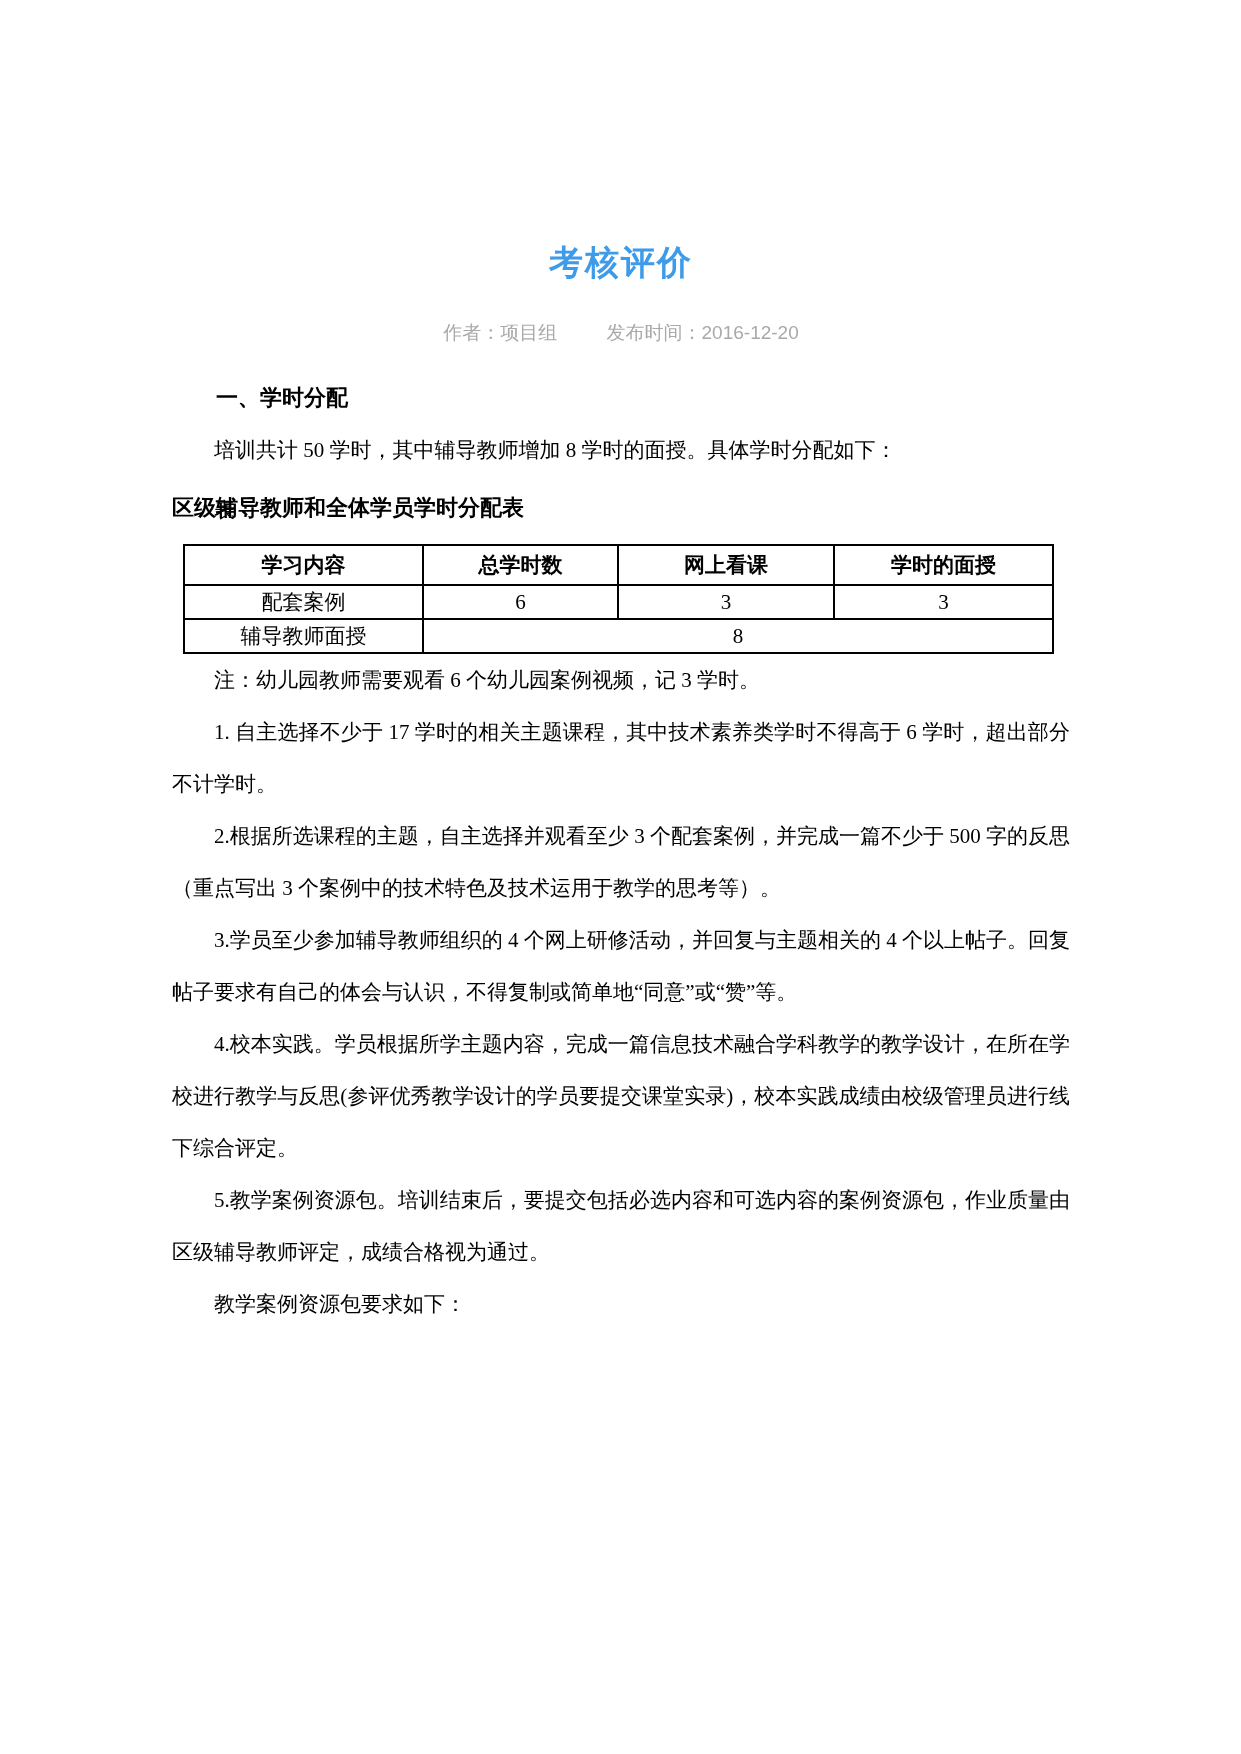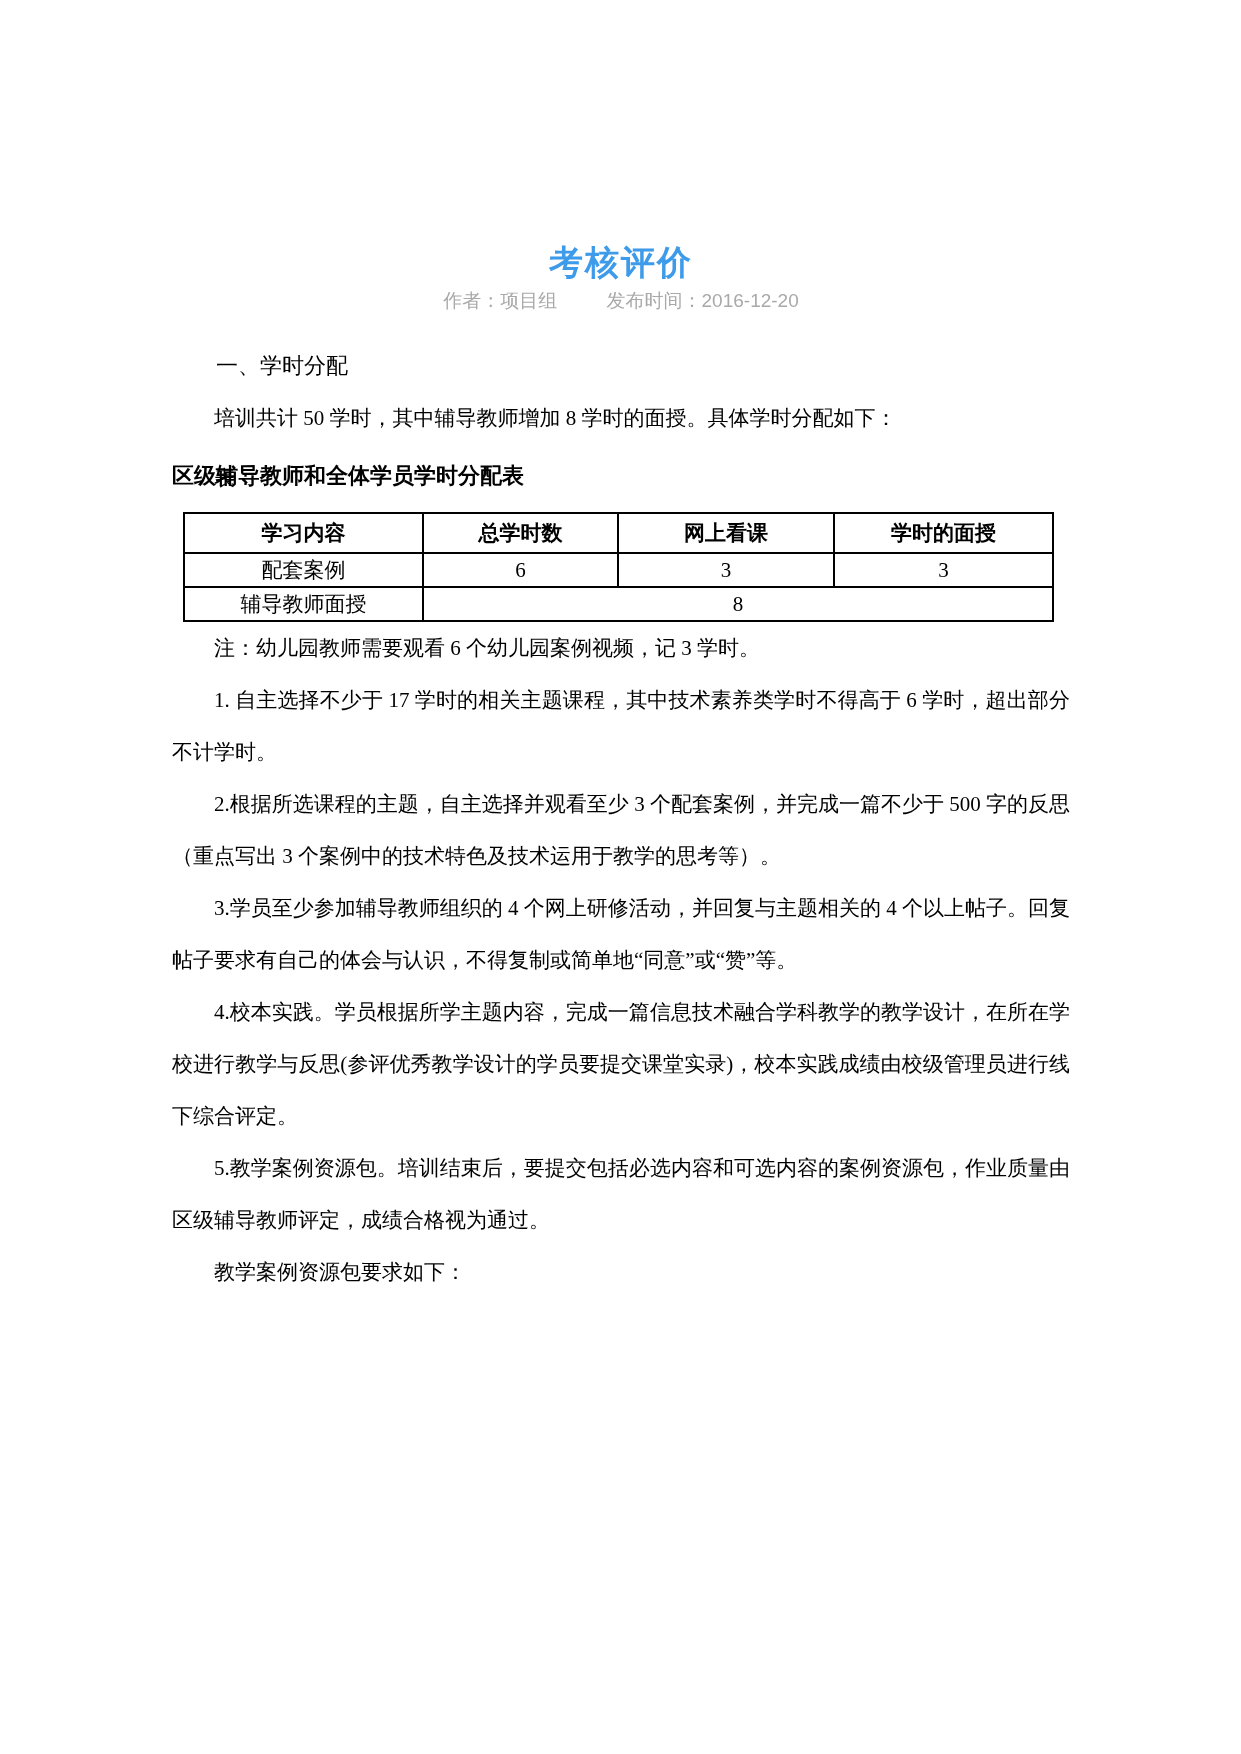--- a/index.html
+++ b/index.html
@@ -26,33 +26,33 @@
     margin: 0;
     text-align: center;
     font-family: "Liberation Sans", "DejaVu Sans", sans-serif;
     font-weight: bold;
     font-size: 34px;
     line-height: 48px;
     color: #3d9be9;
     letter-spacing: 2px;
   }
   .meta-line {
-    margin-top: 0;
+    margin-top: 32px;
     text-align: center;
     font-family: "Liberation Sans", "DejaVu Sans", sans-serif;
     font-size: 19px;
     line-height: 30px;
     color: #a9a9a9;
   }
   .meta-line .meta-item { display: inline-block; margin: 0 22px; }
   .sec-heading {
     margin: 24px 0 0 0;
     padding-left: 2em;
     font-family: "Liberation Sans", "DejaVu Sans", sans-serif;
-    font-weight: normal;
+    font-weight: bold;
     font-size: 22px;
     line-height: 52px;
     color: #000000;
   }
   .body-par {
     margin: 0;
     line-height: 52px;
     text-align: justify;
     text-indent: 2em;
   }

